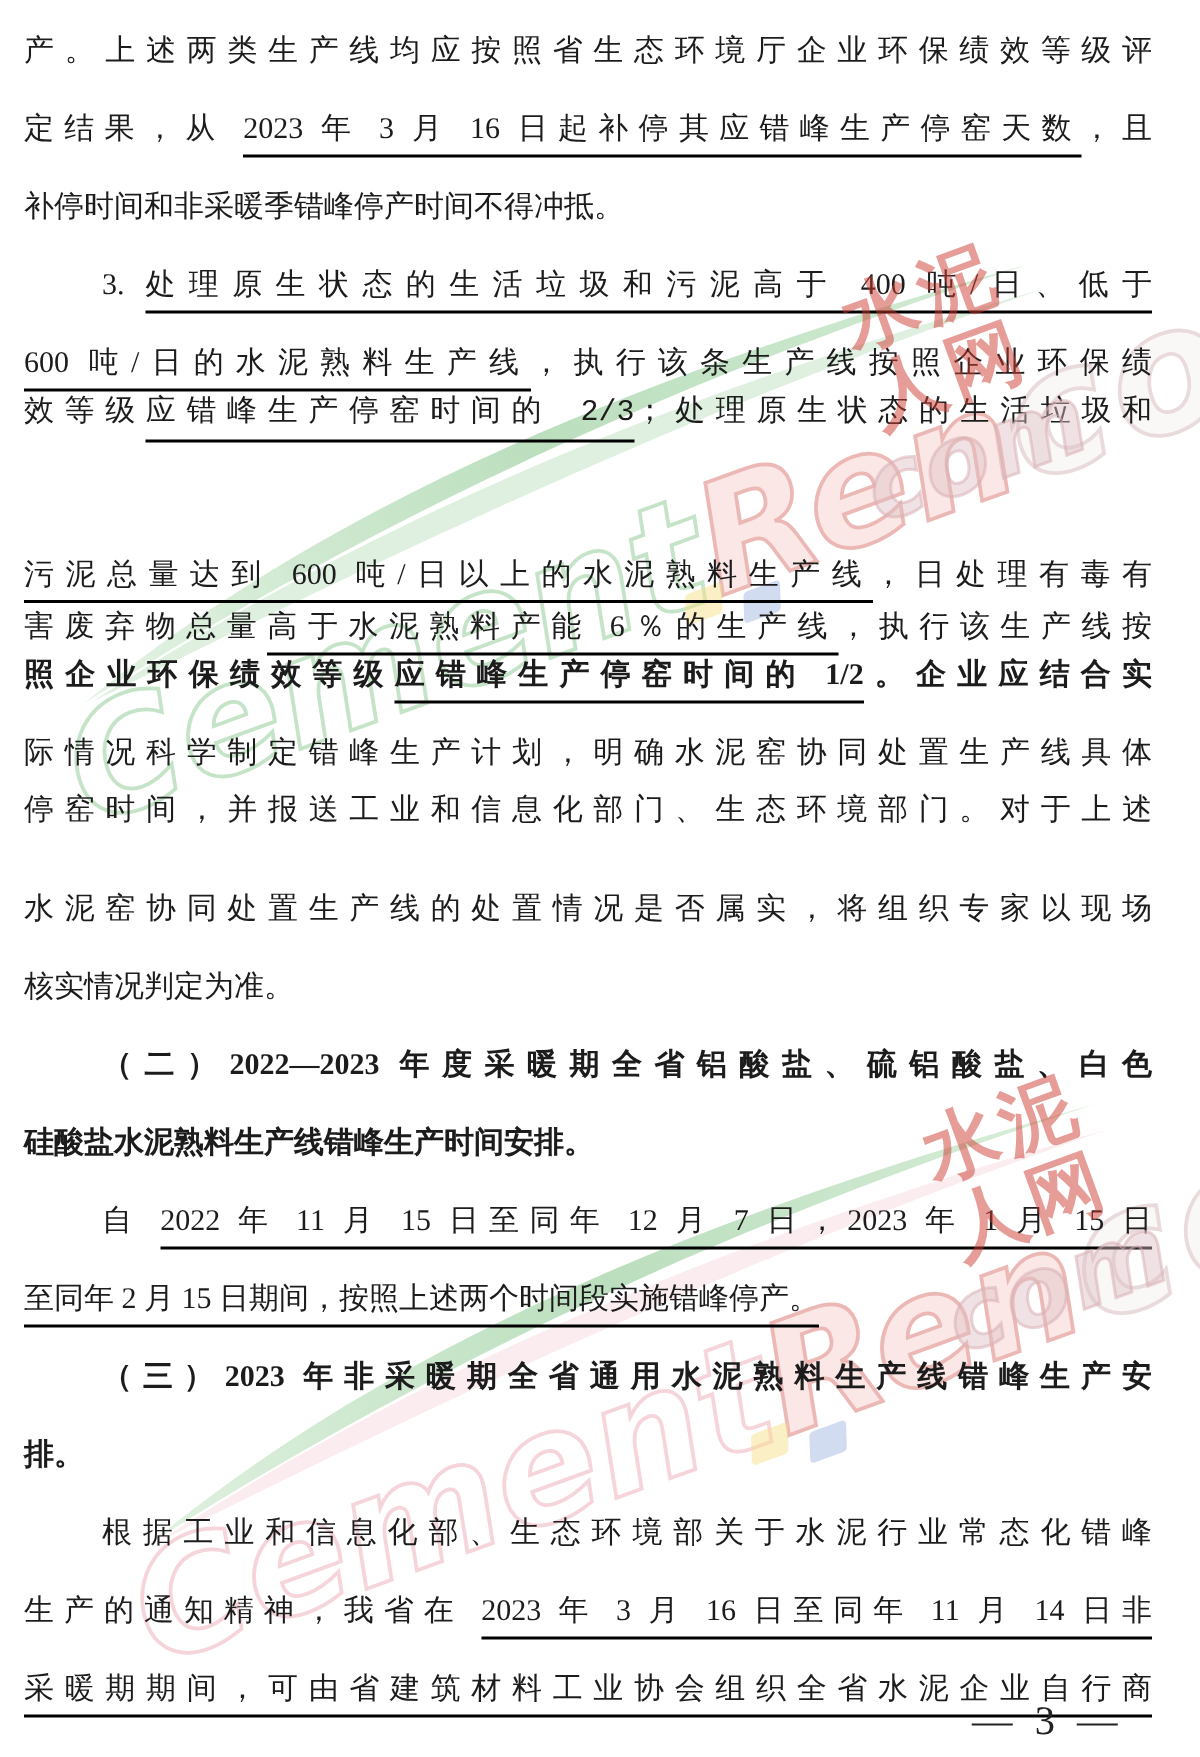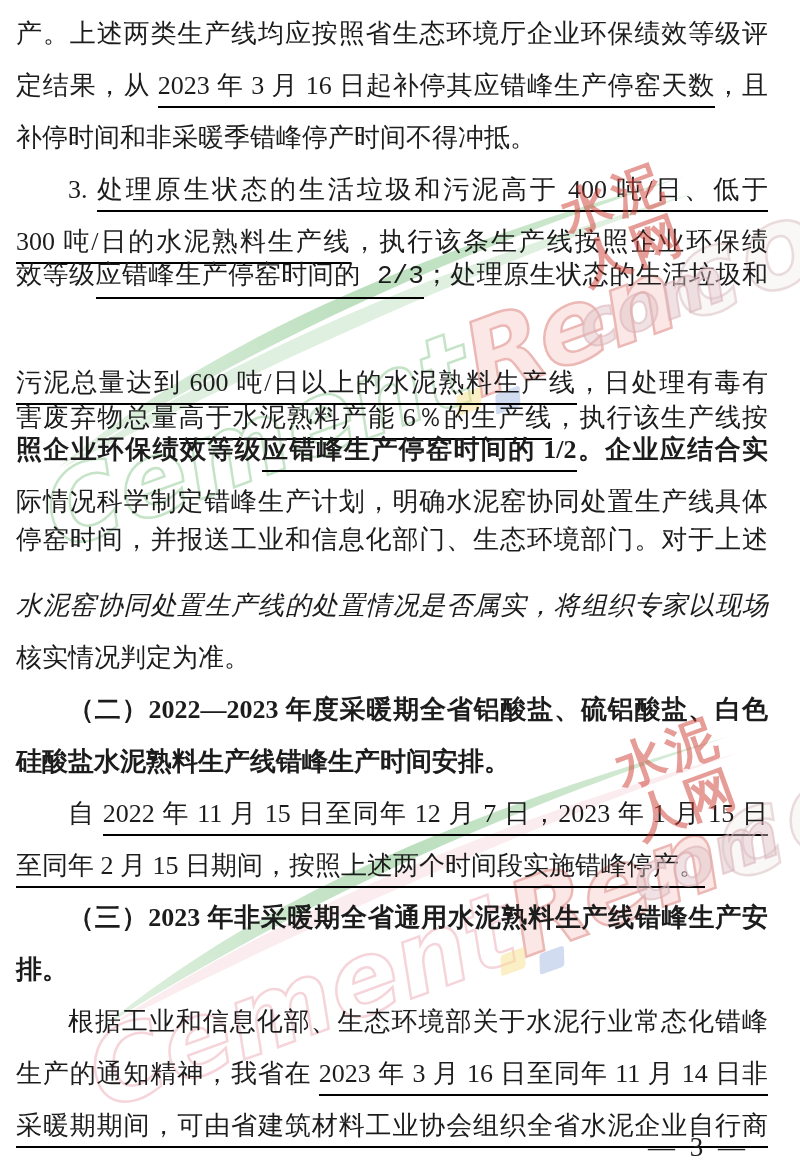--- a/index.html
+++ b/index.html
@@ -6,21 +6,21 @@
   body {
     width:800px; height:1171px; position:relative; overflow:hidden;
     background:#ffffff;
     font-family:"Liberation Serif","DejaVu Serif",serif;
   }
   .page { position:absolute; inset:0; }
 
   
   .line {
     position:absolute; left:16px; width:752px;
-    font-size:26px; line-height:40px; color:#1c1c1c;
+    font-size:20px; line-height:40px; color:#1c1c1c;
     white-space:nowrap; z-index:2;
   }
   .line.fill { white-space:normal; text-align:justify; text-align-last:justify; }
   .line.bold { font-weight:700; }
   .line.indent { padding-left:52px; width:700px; }
   .u { border-bottom:2px solid #000000; padding-bottom:6px; }
 
   .footer {
     position:absolute; left:648px; top:1132px; z-index:2;
     font-size:27px; color:#222; letter-spacing:4px; white-space:nowrap;
@@ -113,28 +113,28 @@
     <div>水泥</div>
     <div>人网</div>
     <span class="com-under">com</span>
   </div>
 
   <div id="lines">
       <div class="line fill" style="top: 14px;"><span>产。上述两类生产线均应按照省生态环境厅企业环保绩效等级评</span></div>
       <div class="line fill" style="top: 66px;"><span>定结果，从 </span><span class="u">2023 年 3 月 16 日起补停其应错峰生产停窑天数</span><span>，且</span></div>
       <div class="line" style="top: 118px;"><span>补停时间和非采暖季错峰停产时间不得冲抵。</span></div>
       <div class="line fill indent" style="top: 170px;"><span>3. </span><span class="u">处理原生状态的生活垃圾和污泥高于 400 吨/日、低于</span></div>
-      <div class="line fill" style="top: 222px;"><span class="u">300 吨/日的水泥熟料生产线</span><span>，执行该条生产线按照企业环保绩</span></div>
+      <div class="line fill" style="top: 222px;"><span class="u">600 吨/日的水泥熟料生产线</span><span>，执行该条生产线按照企业环保绩</span></div>
       <div class="line fill" style="top: 256px; font-family: Liberation Mono, monospace;"><span>效等级</span><span class="u">应错峰生产停窑时间的 2/3</span><span>；处理原生状态的生活垃圾和</span></div>
       <div class="line fill" style="top: 326px; margin-top: 37px;"><span class="u">污泥总量达到 600 吨/日以上的水泥熟料生产线</span><span>，日处理有毒有</span></div>
       <div class="line fill" style="top: 398px;"><span>害废弃物总量</span><span class="u">高于水泥熟料产能 6％的生产线</span><span>，执行该生产线按</span></div>
       <div class="line fill" style="top: 430px; font-weight: bold;"><span>照企业环保绩效等级</span><span class="u">应错峰生产停窑时间的 1/2</span><span>。企业应结合实</span></div>
       <div class="line fill" style="top: 482px;"><span>际情况科学制定错峰生产计划，明确水泥窑协同处置生产线具体</span></div>
       <div class="line fill" style="top: 520px;"><span>停窑时间，并报送工业和信息化部门、生态环境部门。对于上述</span></div>
-      <div class="line fill" style="top: 586px; font-style: italic;"><span>水泥窑协同处置生产线的处置情况是否属实，将组织专家以现场</span></div>
+      <div class="line fill" style="top: 586px;"><span>水泥窑协同处置生产线的处置情况是否属实，将组织专家以现场</span></div>
       <div class="line" style="top: 638px;"><span>核实情况判定为准。</span></div>
       <div class="line fill bold indent" style="top: 690px;"><span>（二）2022—2023 年度采暖期全省铝酸盐、硫铝酸盐、白色</span></div>
       <div class="line bold" style="top: 742px;"><span>硅酸盐水泥熟料生产线错峰生产时间安排。</span></div>
       <div class="line fill indent" style="top: 794px;"><span>自 </span><span class="u">2022 年 11 月 15 日至同年 12 月 7 日，2023 年 1 月 15 日</span></div>
       <div class="line" style="top: 846px;"><span class="u">至同年 2 月 15 日期间，按照上述两个时间段实施错峰停产。</span></div>
       <div class="line fill bold indent" style="top: 898px;"><span>（三）2023 年非采暖期全省通用水泥熟料生产线错峰生产安</span></div>
       <div class="line bold" style="top: 950px;"><span>排。</span></div>
       <div class="line fill indent" style="top: 1002px;"><span>根据工业和信息化部、生态环境部关于水泥行业常态化错峰</span></div>
       <div class="line fill" style="top: 1054px;"><span>生产的通知精神，我省在 </span><span class="u">2023 年 3 月 16 日至同年 11 月 14 日非</span></div>
       <div class="line fill" style="top: 1106px;"><span class="u">采暖期期间，可由省建筑材料工业协会组织全省水泥企业自行商</span></div>

